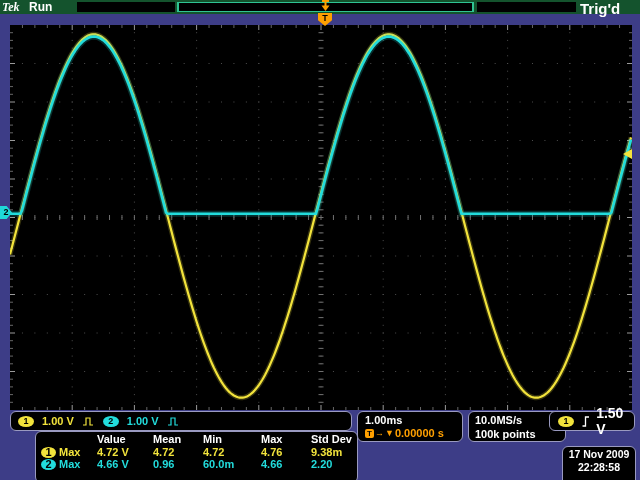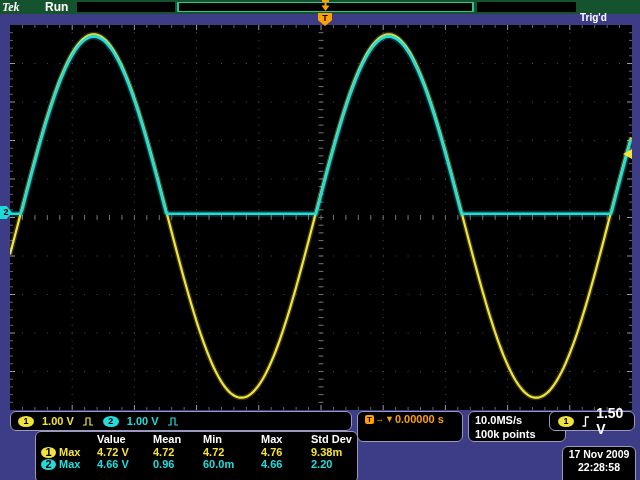--- a/index.html
+++ b/index.html
@@ -3,28 +3,28 @@
 <meta charset="utf-8">
 <style>
   * { margin:0; padding:0; box-sizing:border-box; }
   html,body { width:640px; height:480px; }
   body { font-family:"Liberation Sans","DejaVu Sans",sans-serif; background:#3d3d87; position:relative; overflow:hidden; }
   .abs { position:absolute; }
 
   
   #topbar { left:0; top:0; width:640px; height:14px; background:#14532d; }
   #tek-logo { left:2px; top:0px; color:#fff; font-weight:bold; font-style:italic; font-size:12px; font-family:"Liberation Serif","DejaVu Serif",serif; }
-  #acq-status { left:45px; top:0px; color:#fff; font-weight:bold; font-size:12px; }
+  #acq-status { left:29px; top:0px; color:#fff; font-weight:bold; font-size:12px; }
   .top-blackbox { top:2px; height:10px; background:#000; }
   #boxA { left:77px; width:98px; }
   #boxB { left:477px; width:99px; }
   #record-bar { left:177px; top:2px; width:297px; height:10px; background:#000;
     border-top:1px solid #2fc493; border-bottom:1px solid #2fc493;
     border-left:2px solid #2fc493; border-right:2px solid #2fc493; }
-  #trig-status { left:580px; top:12px; color:#fff; font-weight:bold; font-size:10px; }
+  #trig-status { left:580px; top:0px; color:#fff; font-weight:bold; font-size:15px; }
 
   
   #graticule { left:10px; top:25px; width:622px; height:385px; background:#000; }
 
   
   #trig-flag { left:318px; top:13px; width:14px; height:13px; background:#ffa000;
     clip-path:polygon(0 0,100% 0,100% 55%,50% 100%,0 55%);
     color:#000; font-size:9px; font-weight:bold; text-align:center; line-height:11px; }
 
   
@@ -1317,20 +1317,21 @@
     <span class="r2">Max</span>
     <span class="r2">4.66 V</span>
     <span class="r2">0.96</span>
     <span class="r2">60.0m</span>
     <span class="r2">4.66</span>
     <span class="r2">2.20</span>
   </div>
 </div>
 
 <div id="horiz-box" class="abs ro-box">
+  <div id="horiz-scale">1.00ms</div>
   <div id="horiz-pos-line">
     <span id="hpos-sq">T</span>
       <span class="hpos-glyph">→</span>
       <span class="hpos-glyph">▼</span>
       <span>0.00000 s</span>
   </div>
 </div>
 
 <div id="acq-box" class="abs ro-box">
   <div>10.0MS/s</div>

